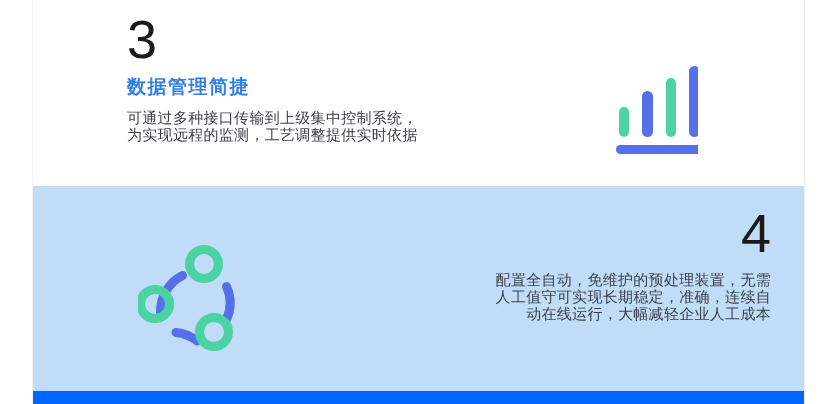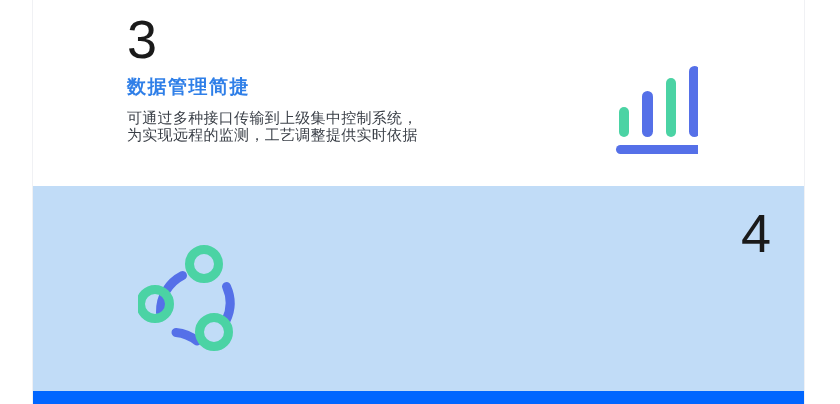--- a/index.html
+++ b/index.html
@@ -172,20 +172,23 @@
           </g>
 
           <circle cx="66" cy="20" r="14.5" fill="none" stroke="#4bd3a4" stroke-width="9"></circle>
           <circle cx="17" cy="60" r="14.5" fill="none" stroke="#4bd3a4" stroke-width="9"></circle>
           <circle cx="76" cy="88" r="14.5" fill="none" stroke="#4bd3a4" stroke-width="9"></circle>
         </svg>
       </div>
 
       <div class="block4-text">
         <div class="num-big">4</div>
+        <div class="feature-body">配置全自动，免维护的预处理装置，无需
+人工值守可实现长期稳定，准确，连续自
+动在线运行，大幅减轻企业人工成本</div>
       </div>
 
     </section>
 
     <div class="bottom-bar"></div>
 
   </div>
 </div>
 
 </body></html>

